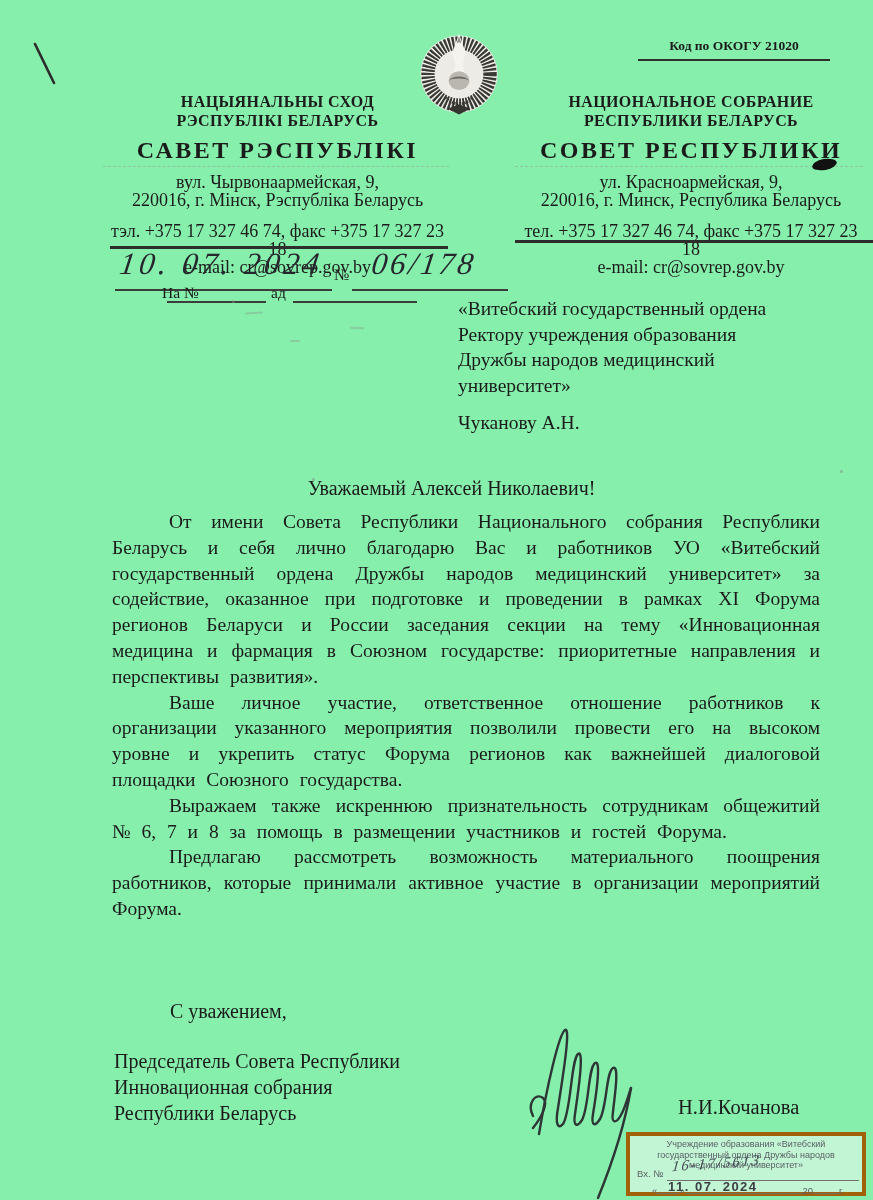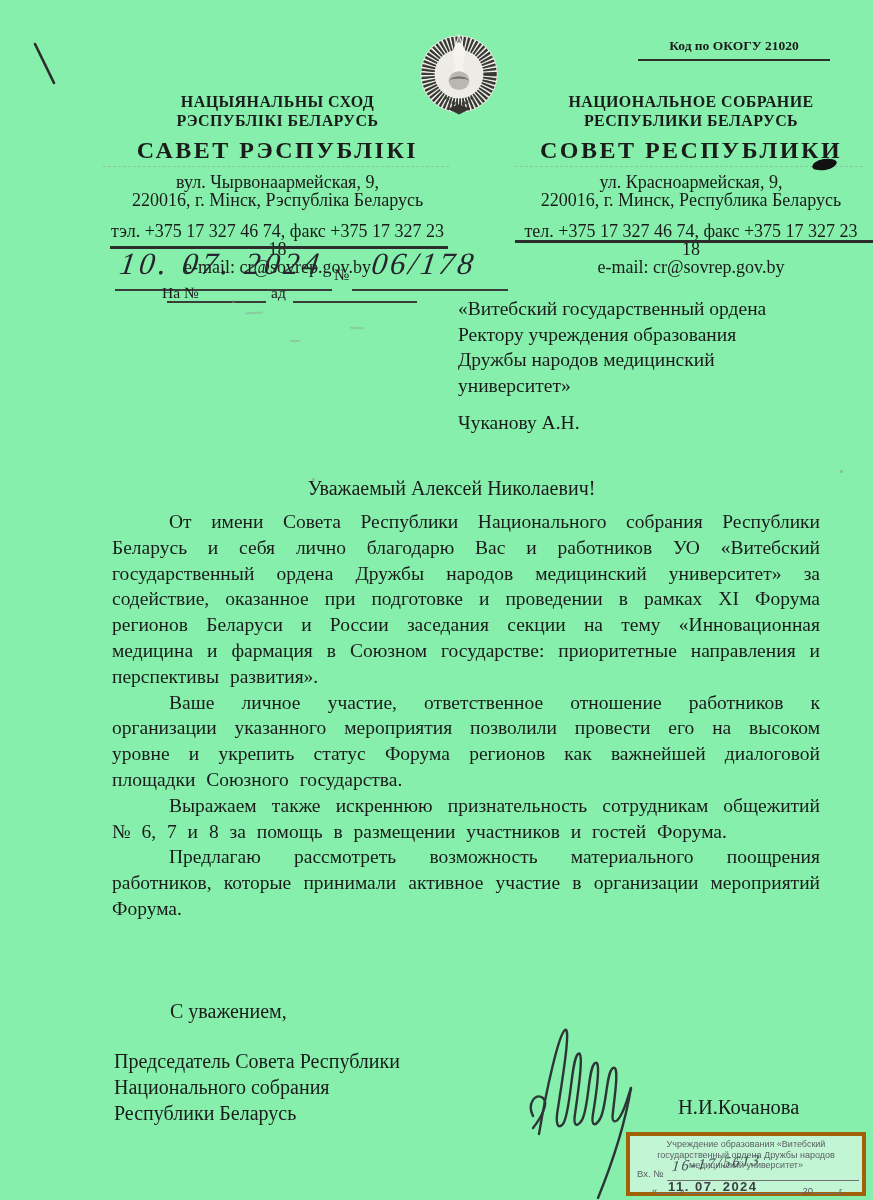--- a/index.html
+++ b/index.html
@@ -169,21 +169,21 @@
   <div class="body-text">
     <p>От имени Совета Республики Национального собрания Республики Беларусь и себя лично благодарю Вас и работников УО «Витебский государственный ордена Дружбы народов медицинский университет» за содействие, оказанное при подготовке и проведении в рамках XI Форума регионов Беларуси и России заседания секции на тему «Инновационная медицина и фармация в Союзном государстве: приоритетные направления и перспективы развития».</p>
     <p>Ваше личное участие, ответственное отношение работников к организации указанного мероприятия позволили провести его на высоком уровне и укрепить статус Форума регионов как важнейшей диалоговой площадки Союзного государства.</p>
     <p>Выражаем также искреннюю признательность сотрудникам общежитий № 6, 7 и 8 за помощь в размещении участников и гостей Форума.</p>
     <p>Предлагаю рассмотреть возможность материального поощрения работников, которые принимали активное участие в организации мероприятий Форума.</p>
   </div>
 
   <div class="closing">С уважением,</div>
   <div class="signer">
     <div>Председатель Совета Республики</div>
-    <div>Национального собрания</div>
+    <div>Инновационная собрания</div>
     <div>Республики Беларусь</div>
   </div>
 
   <svg style="position:absolute;left:525px;top:1016px;" width="150" height="184" viewBox="0 0 150 184">
     <g fill="none" stroke="#26262c" stroke-width="2.4" stroke-linecap="round" opacity="0.92">
       <path d="M8 100 C2 88 10 76 18 82 C24 87 16 102 8 112"></path>
       <path d="M14 118 C22 70 34 18 40 14 C46 10 38 60 33 92 C30 108 33 114 38 108 C46 96 46 44 53 38 C60 32 52 84 50 98 C48 110 52 112 57 104 C64 92 63 52 70 47 C77 42 70 86 68 98 C66 110 70 111 75 103 C82 91 81 56 88 52 C95 48 89 84 88 96 C86 108 91 108 96 99 C101 90 103 80 106 72"></path>
       <path d="M106 72 C100 108 86 150 73 182"></path>
     </g>
   </svg>

